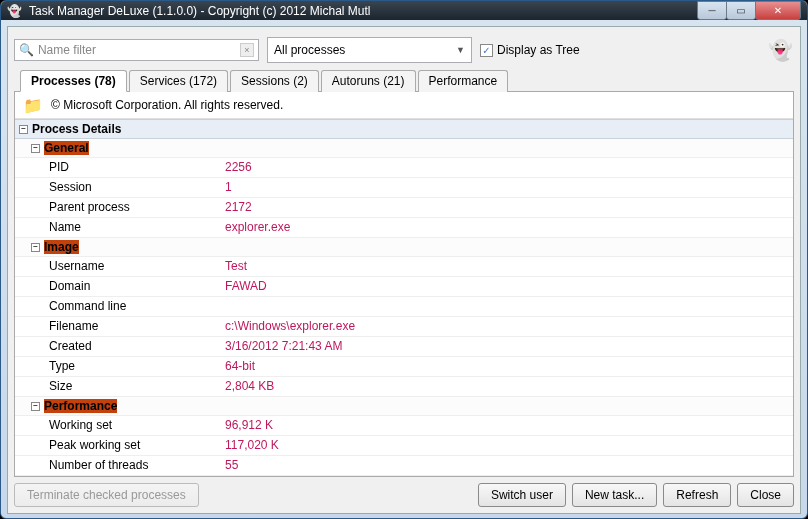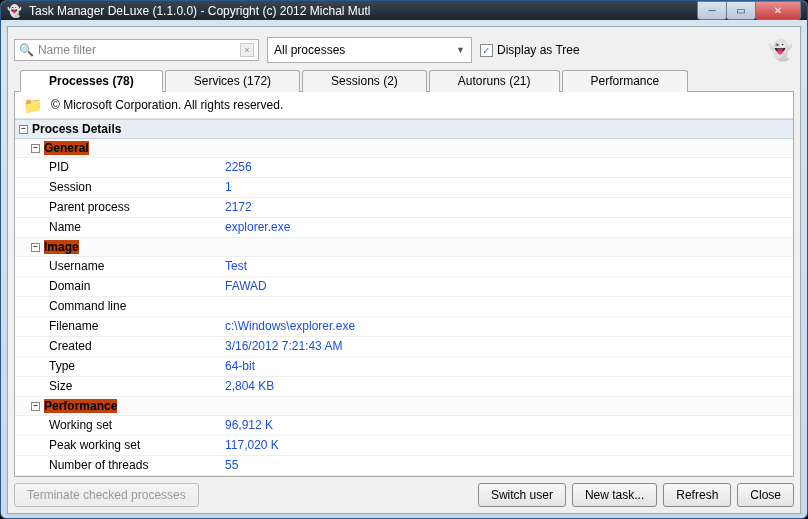--- a/index.html
+++ b/index.html
@@ -129,21 +129,21 @@
     font-size: 20px;
     margin-left: auto;
   }
   .tabstrip {
     display: flex;
     border-bottom: 1px solid #aaa;
     gap: 2px;
     padding-left: 6px;
   }
   .tab {
-    padding: 3px 28px;
+    padding: 3px 10px;
     border: 1px solid #aaa;
     border-bottom: none;
     border-radius: 3px 3px 0 0;
     background: #f4f4f4;
     position: relative;
     top: 1px;
     cursor: default;
   }
   .tab.active {
     background: #fff;
@@ -208,21 +208,21 @@
     background: #c2410c;
   }
   .prop-row {
     display: flex;
     padding: 2px 4px 2px 34px;
     border-bottom: 1px solid #eee;
     line-height: 15px;
     gap: 41px;
   }
   .prop-row .key { width: 135px; }
-  .prop-row .val { color: #1d4ed8; }
+  .prop-row .val { color: #be185d; }
   .button-bar {
     display: flex;
     gap: 6px;
     padding-top: 6px;
     align-items: center;
   }
   .btn {
     height: 24px;
     padding: 0 12px;
     border: 1px solid #8a8a8a;

